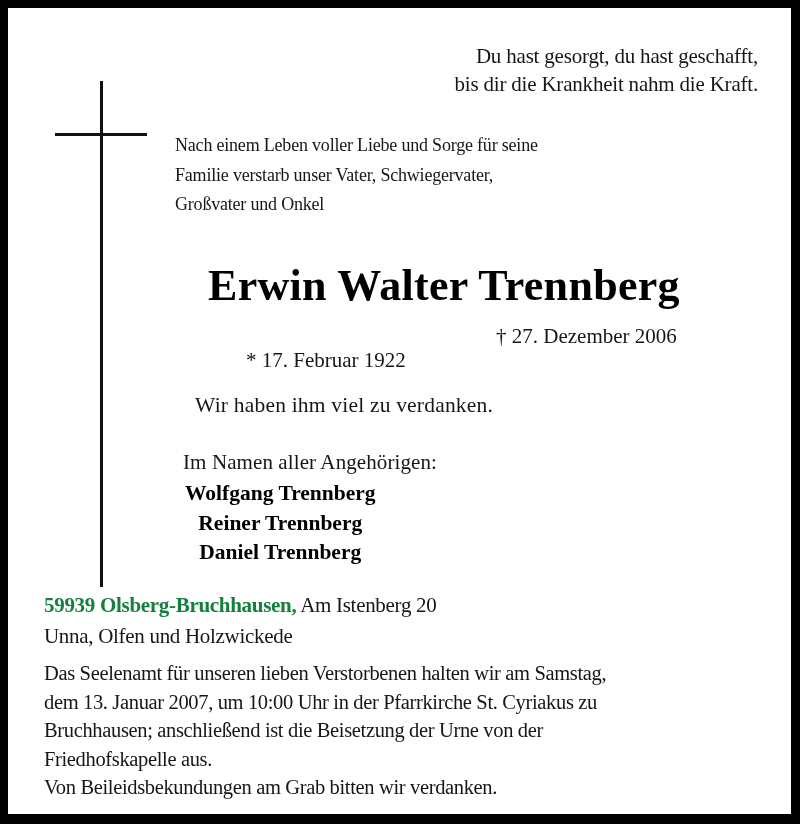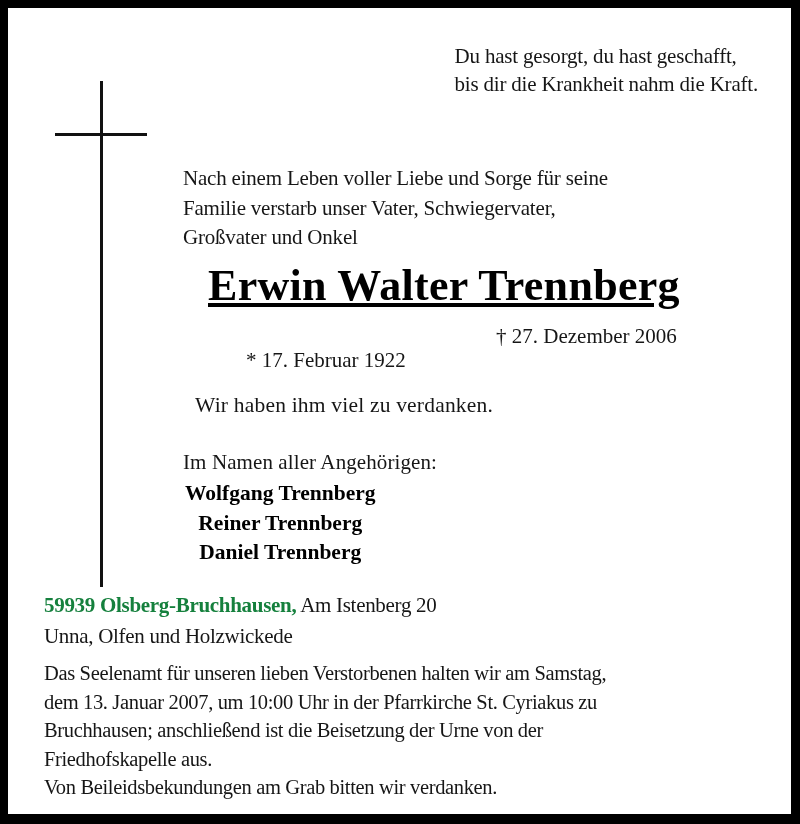--- a/index.html
+++ b/index.html
@@ -25,36 +25,35 @@
     }
     .cross-h {
       position: absolute;
       left: 47px; top: 125px;
       width: 92px; height: 3px;
       background: #111;
     }
     .t { position: absolute; white-space: nowrap; }
     .verse {
       right: 33px; top: 34px;
+      text-align: right;
       font-size: 21px; line-height: 28px;
       letter-spacing: -0.2px;
     }
     .intro {
-      left: 175px; top: 123px;
-      font-size: 21px; line-height: 29.5px;
+      left: 167px; top: 123px;
+      font-size: 18px; line-height: 29.5px;
       letter-spacing: -0.2px;
-      margin-top: 33px;
     }
     .name {
       left: 200px; top: 253px;
       font-size: 44px; line-height: 50px;
       font-weight: bold;
       letter-spacing: 0.3px;
       color: #000;
-      text-decoration: underline;
     }
     .born { left: 238px; top: 314px; font-size: 21px; line-height: 28px; margin-top: 24px; }
     .died { left: 488px; top: 314px; font-size: 21px; line-height: 28px; }
     .thanks {
       left: 187px; top: 383px;
       font-size: 21.5px; line-height: 28px;
       letter-spacing: 0.2px;
     }
     .onbehalf {
       left: 175px; top: 440px;

